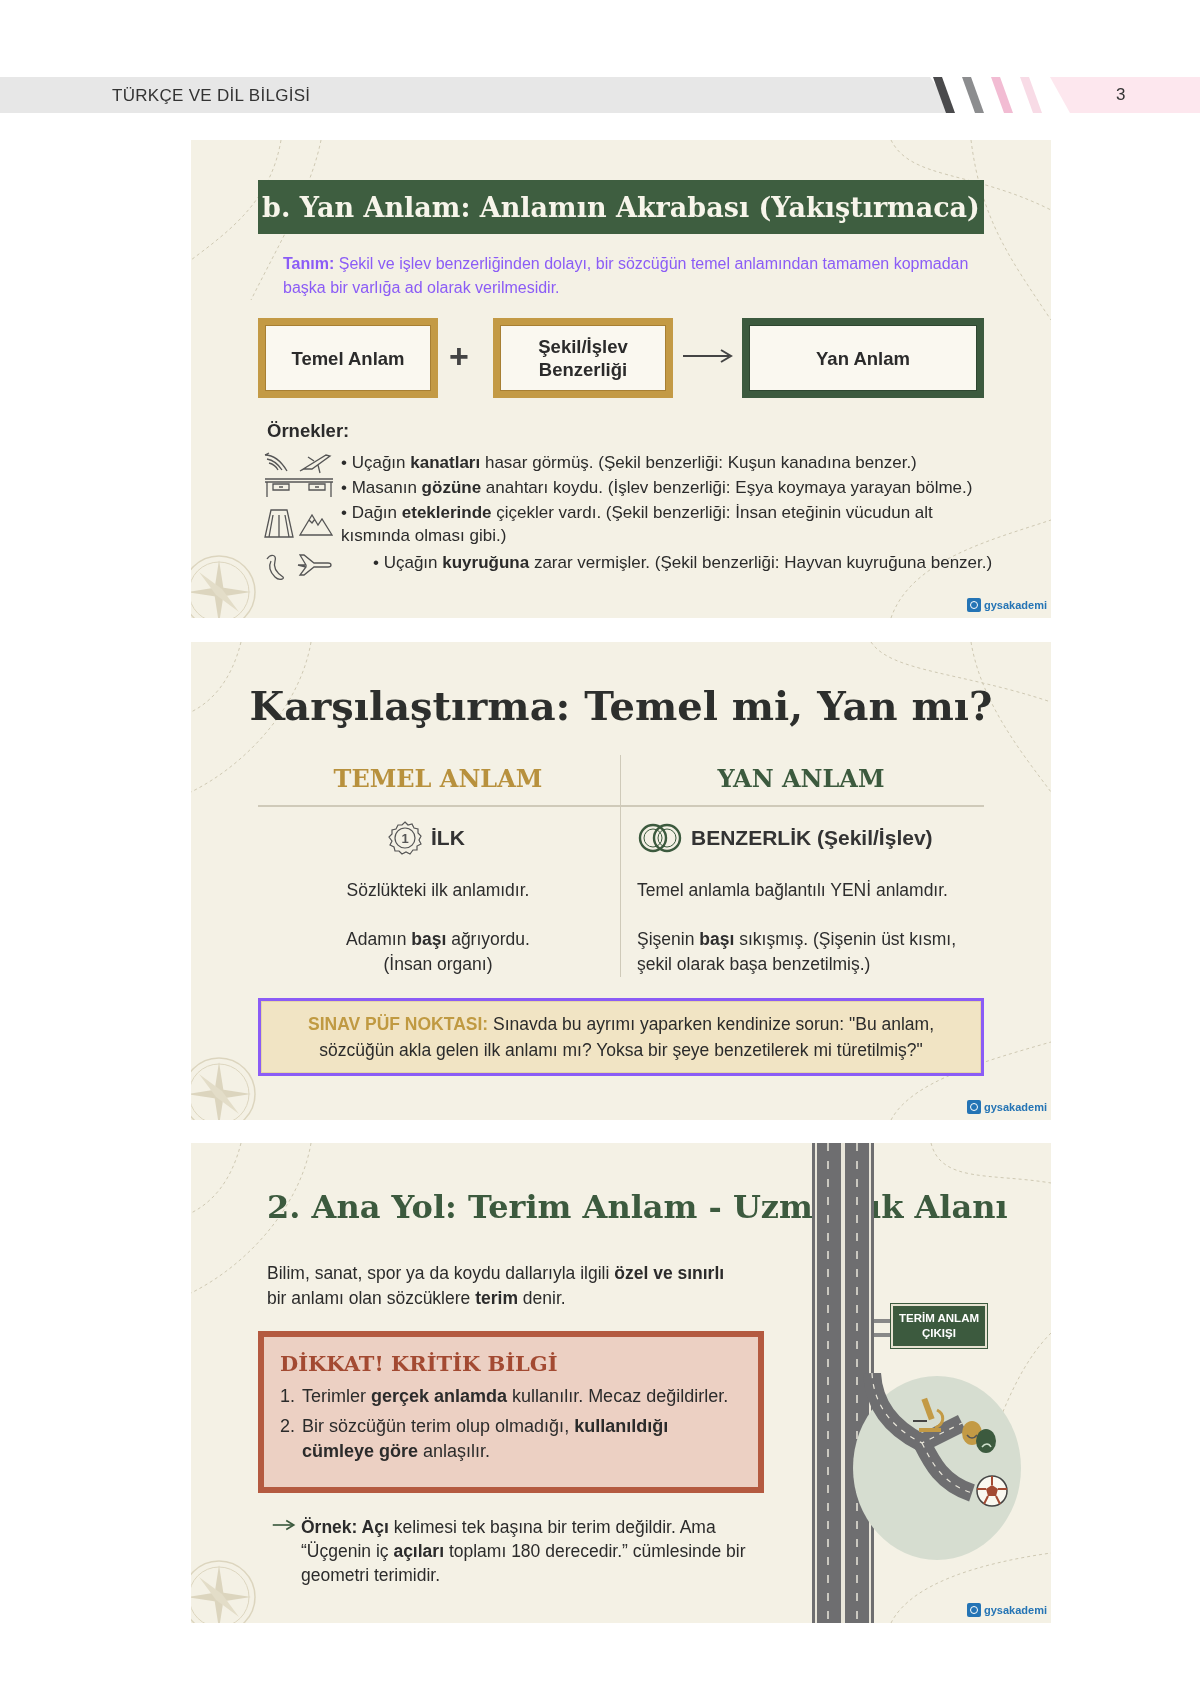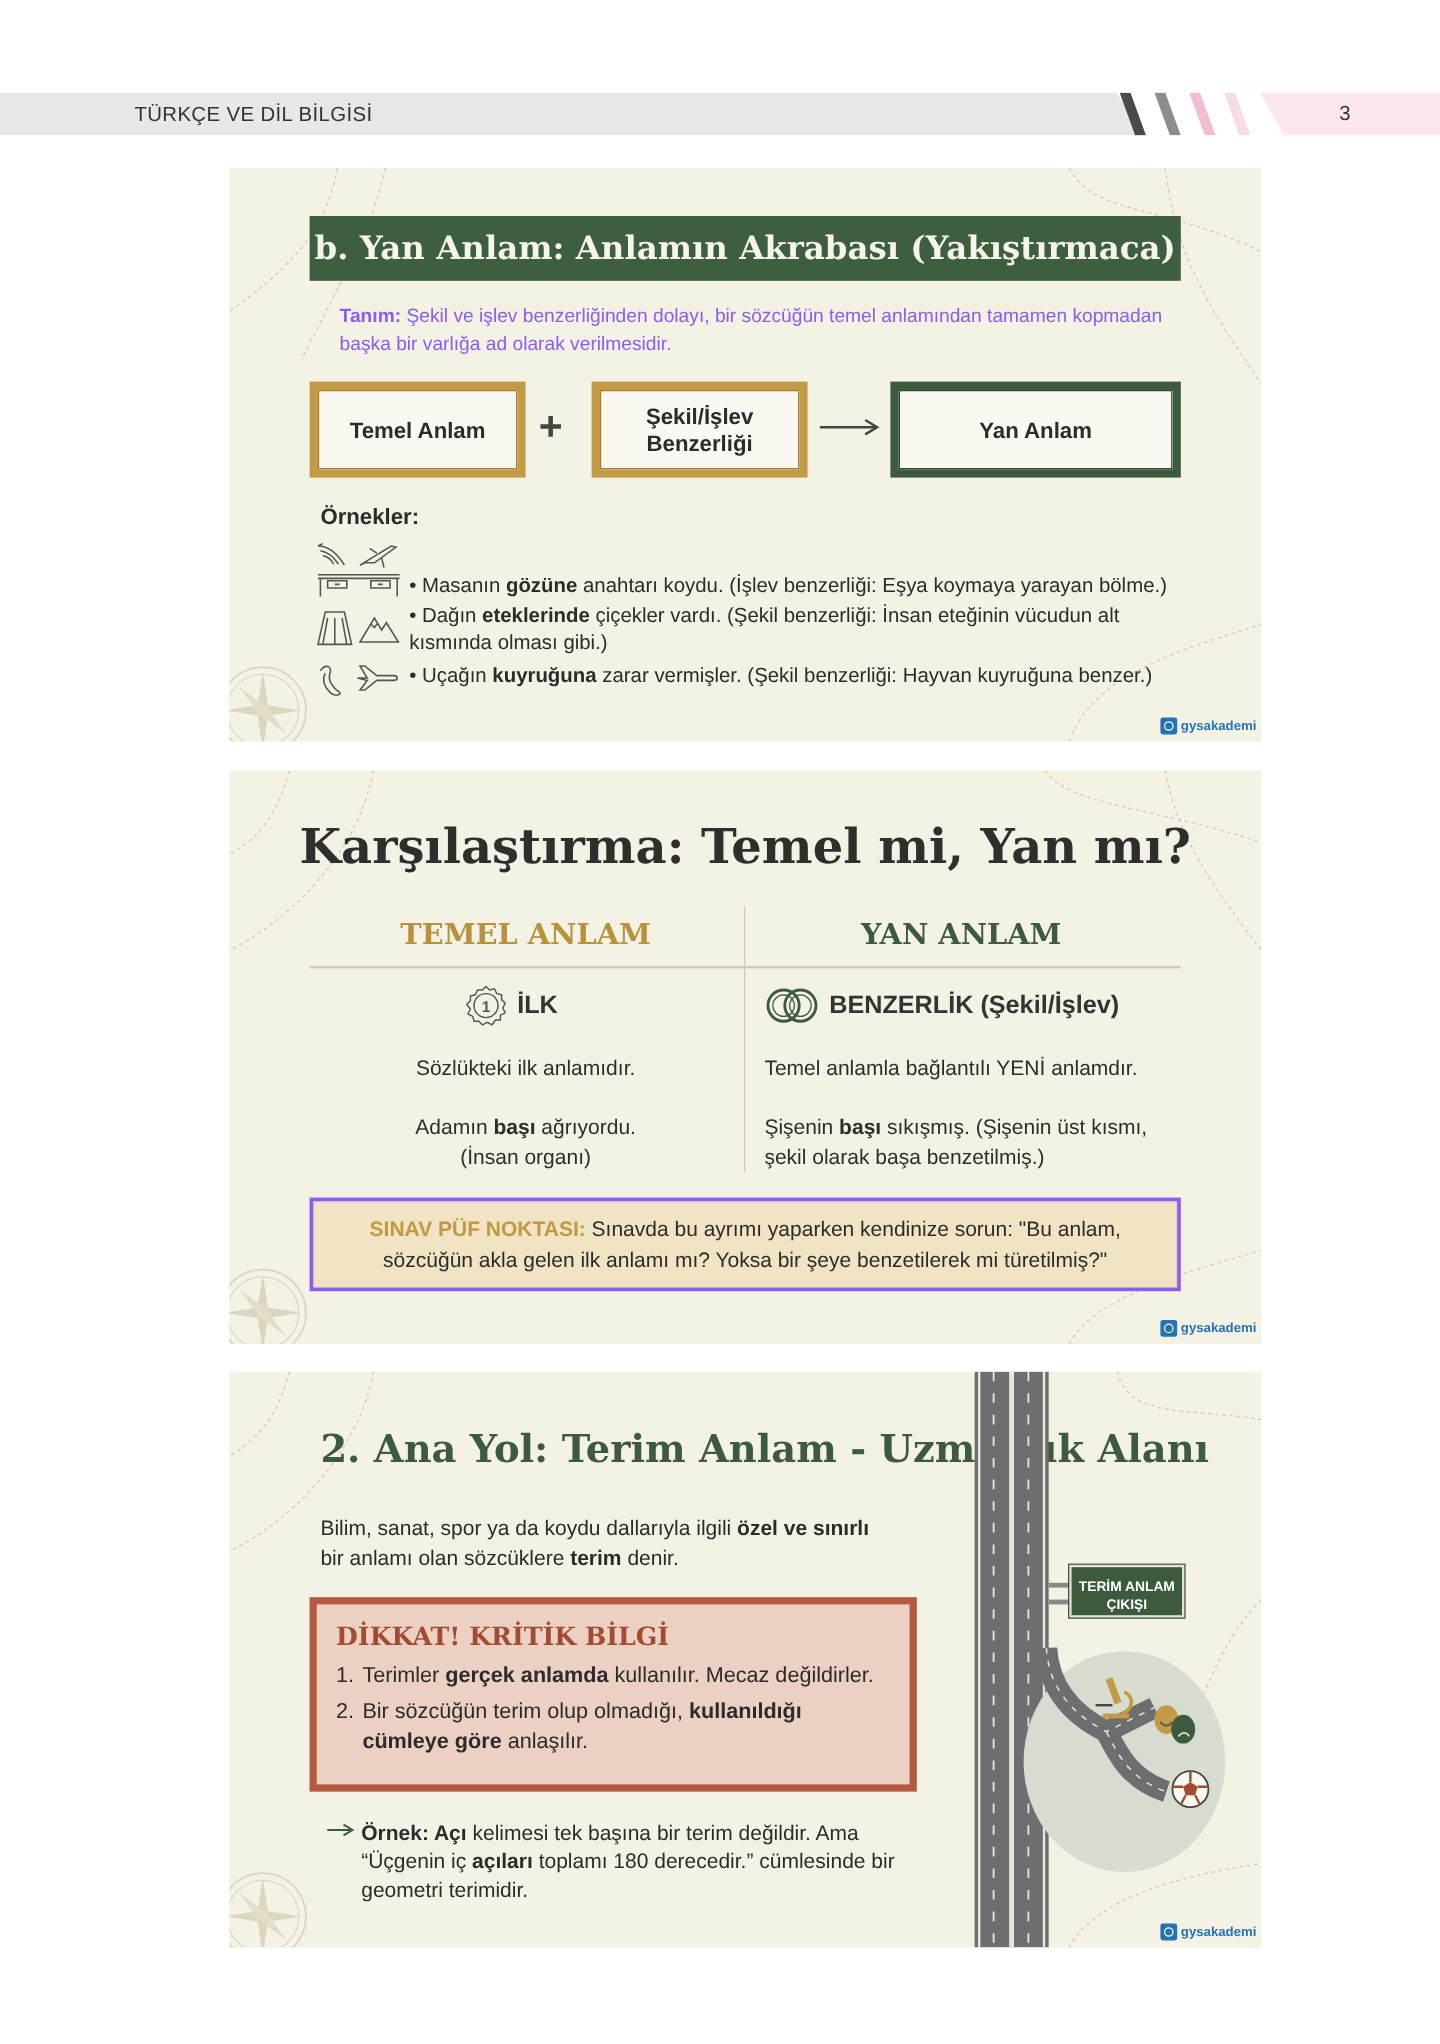--- a/index.html
+++ b/index.html
@@ -63,21 +63,21 @@
   .p3-intro b { font-weight: bold; }
   .alert { position: absolute; left: 67px; top: 188px; width: 506px; height: 162px; border: 6px solid #b45a40; background: #ecd0c3; padding: 14px 16px; }
   .alert-title { font-size: 21px; font-weight: bold; color: #a34a32; margin-bottom: 8px; }
   .alert-item { font-size: 18px; line-height: 25px; display: flex; margin-bottom: 5px; }
   .alert-item .num { width: 22px; flex: 0 0 22px; }
   .alert-item b { font-weight: bold; }
   .example { position: absolute; left: 76px; top: 372px; width: 480px; font-size: 17.5px; line-height: 24px; display: flex; }
   .example .arr { width: 34px; flex: 0 0 34px; padding-top: 4px; }
   .example b { font-weight: bold; }
   .road { position: absolute; left: 621px; top: 0; width: 62px; height: 480px; }
-  .sign { position: absolute; left: 700px; top: 161px; width: 96px; height: 44px; background: #3c5a3e; border: 2px solid #e7e3d2; outline: 1px solid #3c5a3e; color: #fff; font-size: 11.5px; font-weight: bold; text-align: center; line-height: 15px; display: flex; align-items: flex-end; justify-content: center; }
+  .sign { position: absolute; left: 700px; top: 161px; width: 96px; height: 44px; background: #3c5a3e; border: 2px solid #e7e3d2; outline: 1px solid #3c5a3e; color: #fff; font-size: 11.5px; font-weight: bold; text-align: center; line-height: 15px; display: flex; align-items: center; justify-content: center; }
   .exit-art { position: absolute; left: 621px; top: 230px; width: 210px; height: 200px; }
 </style>
 </head>
 <body>
 
 <div class="page-header">
   <div class="hdr-gray"></div>
   <div class="hdr-title">TÜRKÇE VE DİL BİLGİSİ</div>
   <div class="stripe s1"></div>
   <div class="stripe s2"></div>
@@ -127,41 +127,42 @@
 
   <div class="ex-row" style="top:311px;">
     <div class="ex-icons">
       <svg width="30" height="24" viewBox="0 0 30 24">
           <path d="M2 4 C10 4 18 10 24 20 M4 8 C10 9 15 13 19 19 M6 12 C10 13 13 15 15 19 M2 4 L6 2" stroke="#555" stroke-width="1.3" fill="none"></path>
         </svg>
       <svg width="36" height="24" viewBox="0 0 36 24">
           <path d="M4 20 L30 4 L34 5 L16 18 L8 18 Z M18 10 L12 6 M22 14 L24 22" stroke="#555" stroke-width="1.3" fill="none"></path>
         </svg>
     </div>
+    <div class="ex-text"><span>• Uçağın </span><b>kanatları</b><span> hasar görmüş. (Şekil benzerliği: Kuşun kanadına benzer.)</span></div>
   </div>
   <div class="ex-row" style="top:361px;width:720px;">
     <div class="ex-icons" style="padding-top:6px;">
       <svg width="32" height="34" viewBox="0 0 32 34">
           <path d="M8 3 L24 3 L30 30 L2 30 Z M10 8 L6 30 M16 8 L16 30 M22 8 L26 30" stroke="#555" stroke-width="1.3" fill="none"></path>
         </svg>
       <svg width="36" height="34" viewBox="0 0 36 34">
           <path d="M2 28 L14 8 L20 18 L24 12 L34 28 Z M11 13 L14 16 L17 12" stroke="#555" stroke-width="1.3" fill="none"></path>
         </svg>
     </div>
     <div class="ex-text" style="width:640px;"><span>• Dağın </span><b>eteklerinde</b><span> çiçekler vardı. (Şekil benzerliği: İnsan eteğinin vücudun alt kısmında olması gibi.)</span></div>
   </div>
   <div class="ex-row" style="top:336px;">
     <div class="ex-icons">
       <svg width="72" height="22" viewBox="0 0 72 22">
           <path d="M2 3 L70 3 M2 6 L70 6 M4 6 L4 21 M68 6 L68 21 M10 8 L26 8 L26 14 L10 14 Z M46 8 L62 8 L62 14 L46 14 Z M16 11 L20 11 M52 11 L56 11" stroke="#555" stroke-width="1.3" fill="none"></path>
         </svg>
     </div>
     <div class="ex-text"><span>• Masanın </span><b>gözüne</b><span> anahtarı koydu. (İşlev benzerliği: Eşya koymaya yarayan bölme.)</span></div>
   </div>
-  <div class="ex-row" style="top:411px;">
+  <div class="ex-row" style="top:411px;gap:32px;">
     <div class="ex-icons">
       <svg width="30" height="30" viewBox="0 0 30 30">
           <path d="M4 8 C8 2 14 4 12 10 C10 16 14 22 20 26 C22 28 16 30 12 26 C6 20 6 14 8 10" stroke="#555" stroke-width="1.3" fill="none"></path>
         </svg>
       <svg width="38" height="28" viewBox="0 0 38 28">
           <path d="M2 14 L10 14 L4 4 L8 4 L18 12 L32 12 C36 12 36 16 32 16 L18 16 L8 24 L4 24 L10 16 Z" stroke="#555" stroke-width="1.3" fill="none"></path>
         </svg>
     </div>
     <div class="ex-text"><span>• Uçağın </span><b>kuyruğuna</b><span> zarar vermişler. (Şekil benzerliği: Hayvan kuyruğuna benzer.)</span></div>
   </div>

